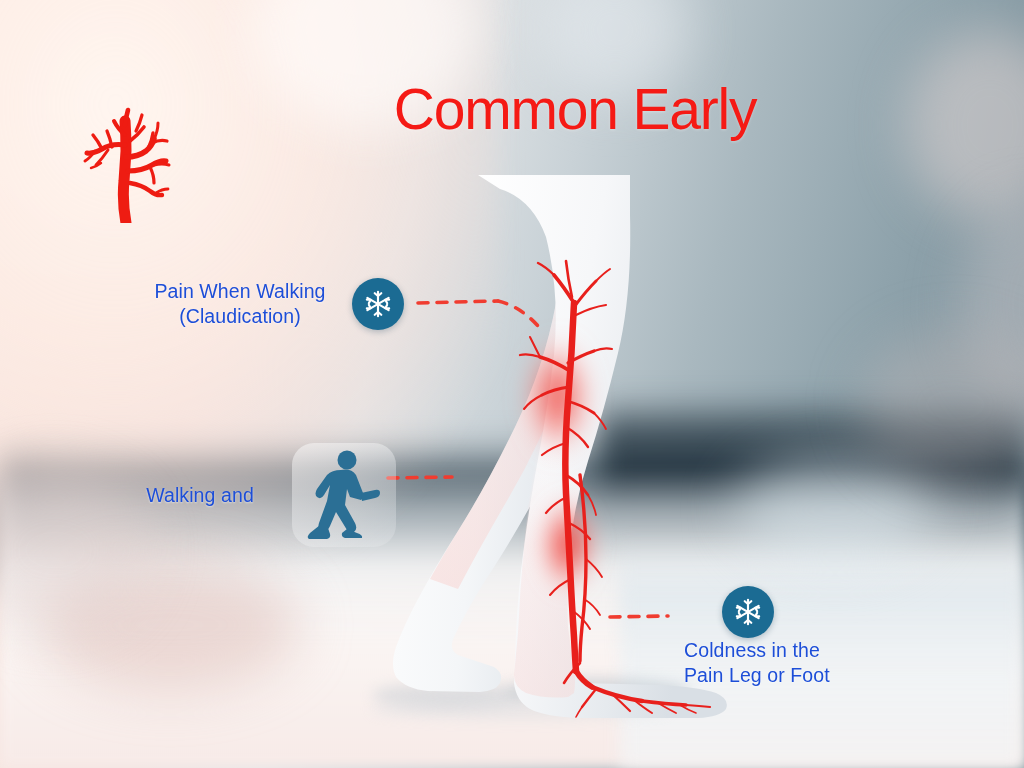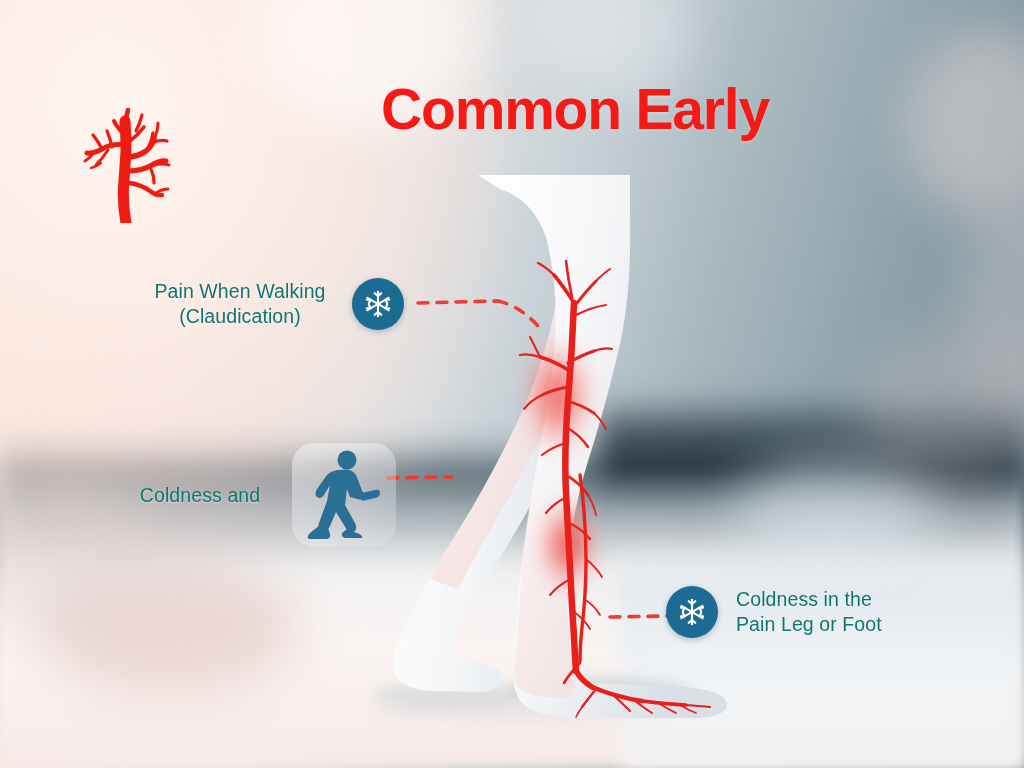--- a/index.html
+++ b/index.html
@@ -62,47 +62,47 @@
   .bk4 { left:960px; top:200px; width:150px; height:210px; background:rgba(216,208,210,0.4); }
   .bk5 { left:735px; top:455px; width:200px; height:110px; background:rgba(226,236,242,0.55); }
   .bk6 { left:40px;  top:560px; width:260px; height:130px; background:rgba(214,176,170,0.42); }
   .bk7 { left:-40px; top:470px; width:190px; height:160px; background:rgba(226,210,208,0.45); }
   .bk8 { left:860px; top:330px; width:190px; height:150px; background:rgba(200,188,190,0.38); }
 
   
   .title {
     position:absolute; left:170px; top:82px; width:810px;
     text-align:center;
-    font-size:57px; font-weight:700; line-height:0.98;
+    font-size:57px; font-weight:400; line-height:0.98;
     letter-spacing:-1.2px;
     color:#f51a15;
     text-shadow:0 1px 3px rgba(255,255,255,0.3);
   }
   .title .l2 { display:block; }
 
   
   .tree-logo { position:absolute; left:68px; top:105px; width:120px; height:118px; }
 
   
   .leg-wrap { position:absolute; left:330px; top:175px; width:420px; height:560px; }
 
   
   .callout { position:absolute; display:flex; align-items:center; }
   .callout-text {
     font-size:19.5px; font-weight:400; line-height:1.28;
-    color:#0f766e; letter-spacing:0.1px;
+    color:#1d4ed8; letter-spacing:0.1px;
     text-shadow:0 1px 2px rgba(255,255,255,0.55);
   }
   .callout-text .ln { display:block; }
 
   .c1 { left:142px; top:278px; }
   .c1 .callout-text { text-align:center; width:196px; }
   .c2 { left:120px; top:443px; }
   .c2 .callout-text { text-align:center; width:160px; }
-  .c3 { left:666px; top:586px; }
+  .c3 { left:666px; top:586px;flex-direction:column; }
   .c3 .callout-text { text-align:left; margin-left:18px; }
 
   .snow-badge {
     width:52px; height:52px; border-radius:50%;
     background:#1b6b93;
     display:flex; align-items:center; justify-content:center;
     margin-left:14px; flex:0 0 auto;
     box-shadow:0 2px 6px rgba(20,60,85,0.28);
   }
   .c3 .snow-badge { margin-left:0; }
@@ -350,21 +350,21 @@
           <path d="M23.8,20.5 L27.9,20.7 M23.8,20.5 L25.8,16.9"></path>
           <path d="M8.2,20.5 L4.1,20.7 M8.2,20.5 L6.2,16.9"></path>
           <path d="M23.8,11.5 L27.9,11.3 M23.8,11.5 L25.8,15.1"></path>
         </g>
       </svg>
     </div>
   </div>
 
   <div class="callout c2">
     <div class="callout-text">
-      <span class="ln">Coldness and</span>
+      <span class="ln">Walking and</span>
     </div>
     <div class="walk-badge">
       <svg width="78" height="92" viewBox="0 0 78 92">
         <g fill="#2b6f95">
           <circle cx="42" cy="11" r="9.5"></circle>
           <path d="M36,21 Q46,19 51,26 L58,44 Q60,49 56,51 L45,48 L42,40
                    L40,56 L50,74 Q53,80 49,83 Q45,86 42,81 L31,63
                    L25,77 Q22,84 17,82 Q12,80 14,74 L22,52 L25,36
                    L19,46 Q16,51 12,48 Q9,45 12,40 L22,26 Q27,21 36,21 Z"></path>
           <path d="M56,44 L70,41 Q75,40 75,44 Q75,48 70,49 L57,52 Z"></path>

